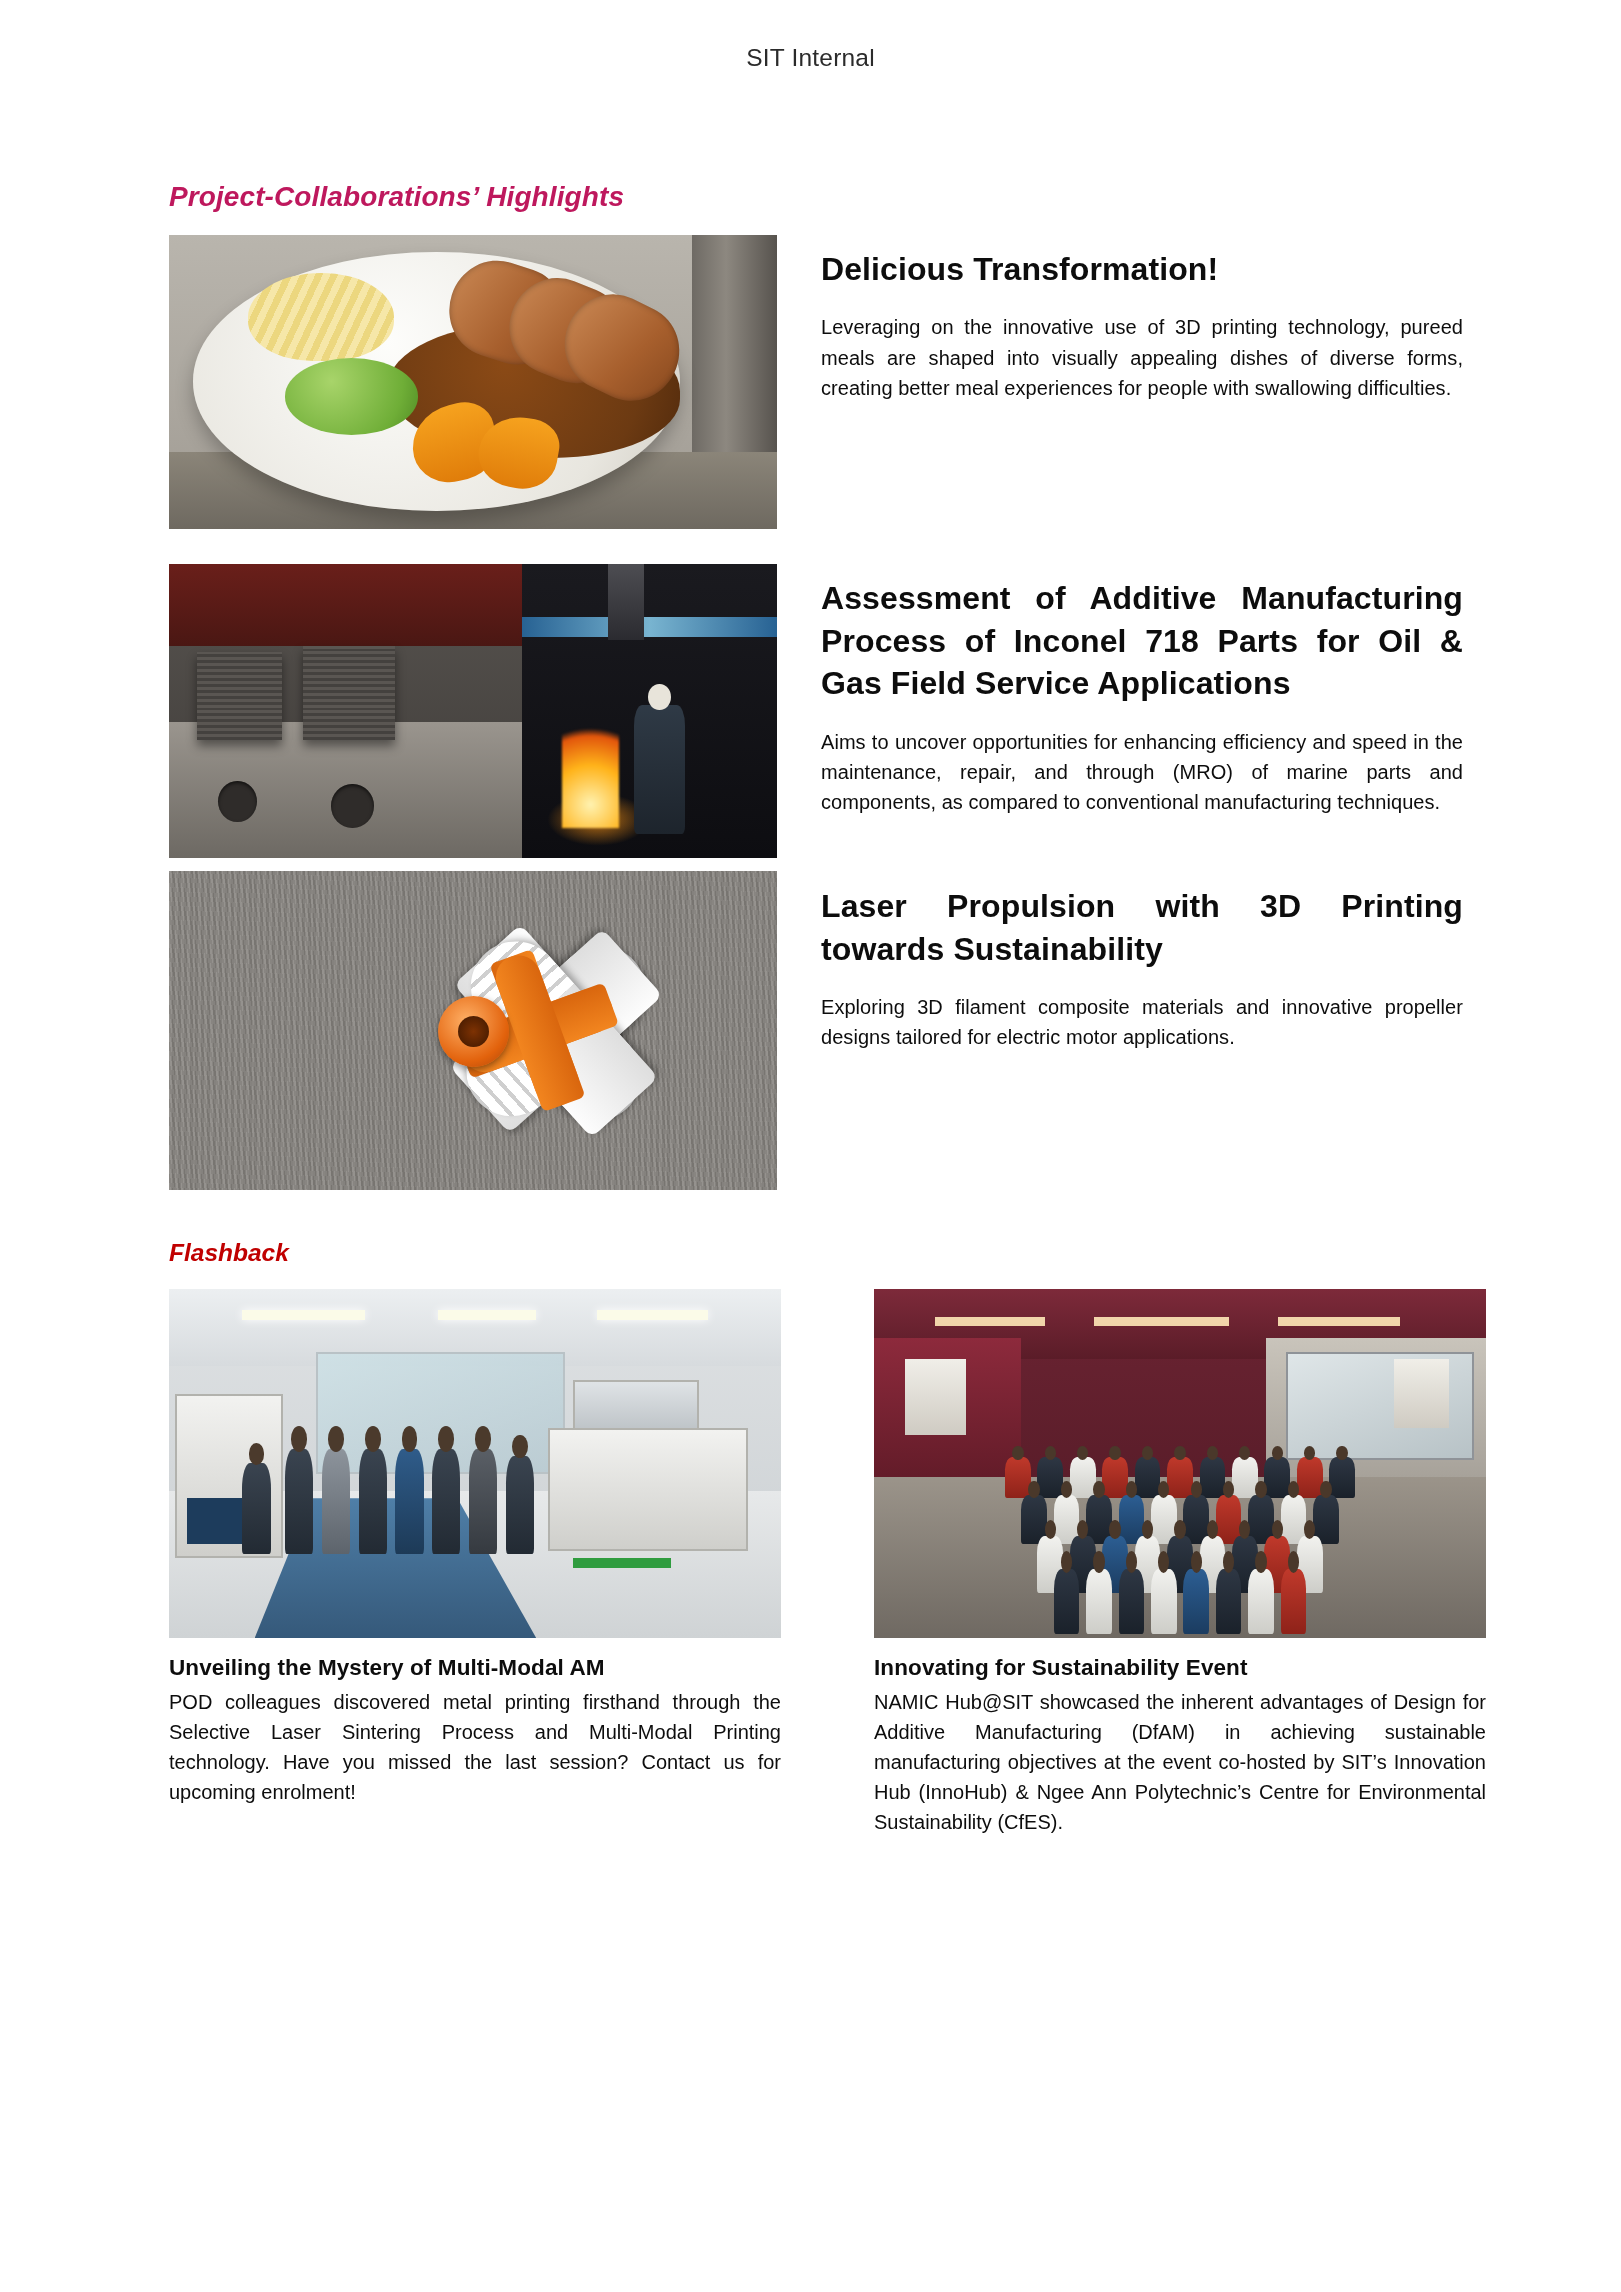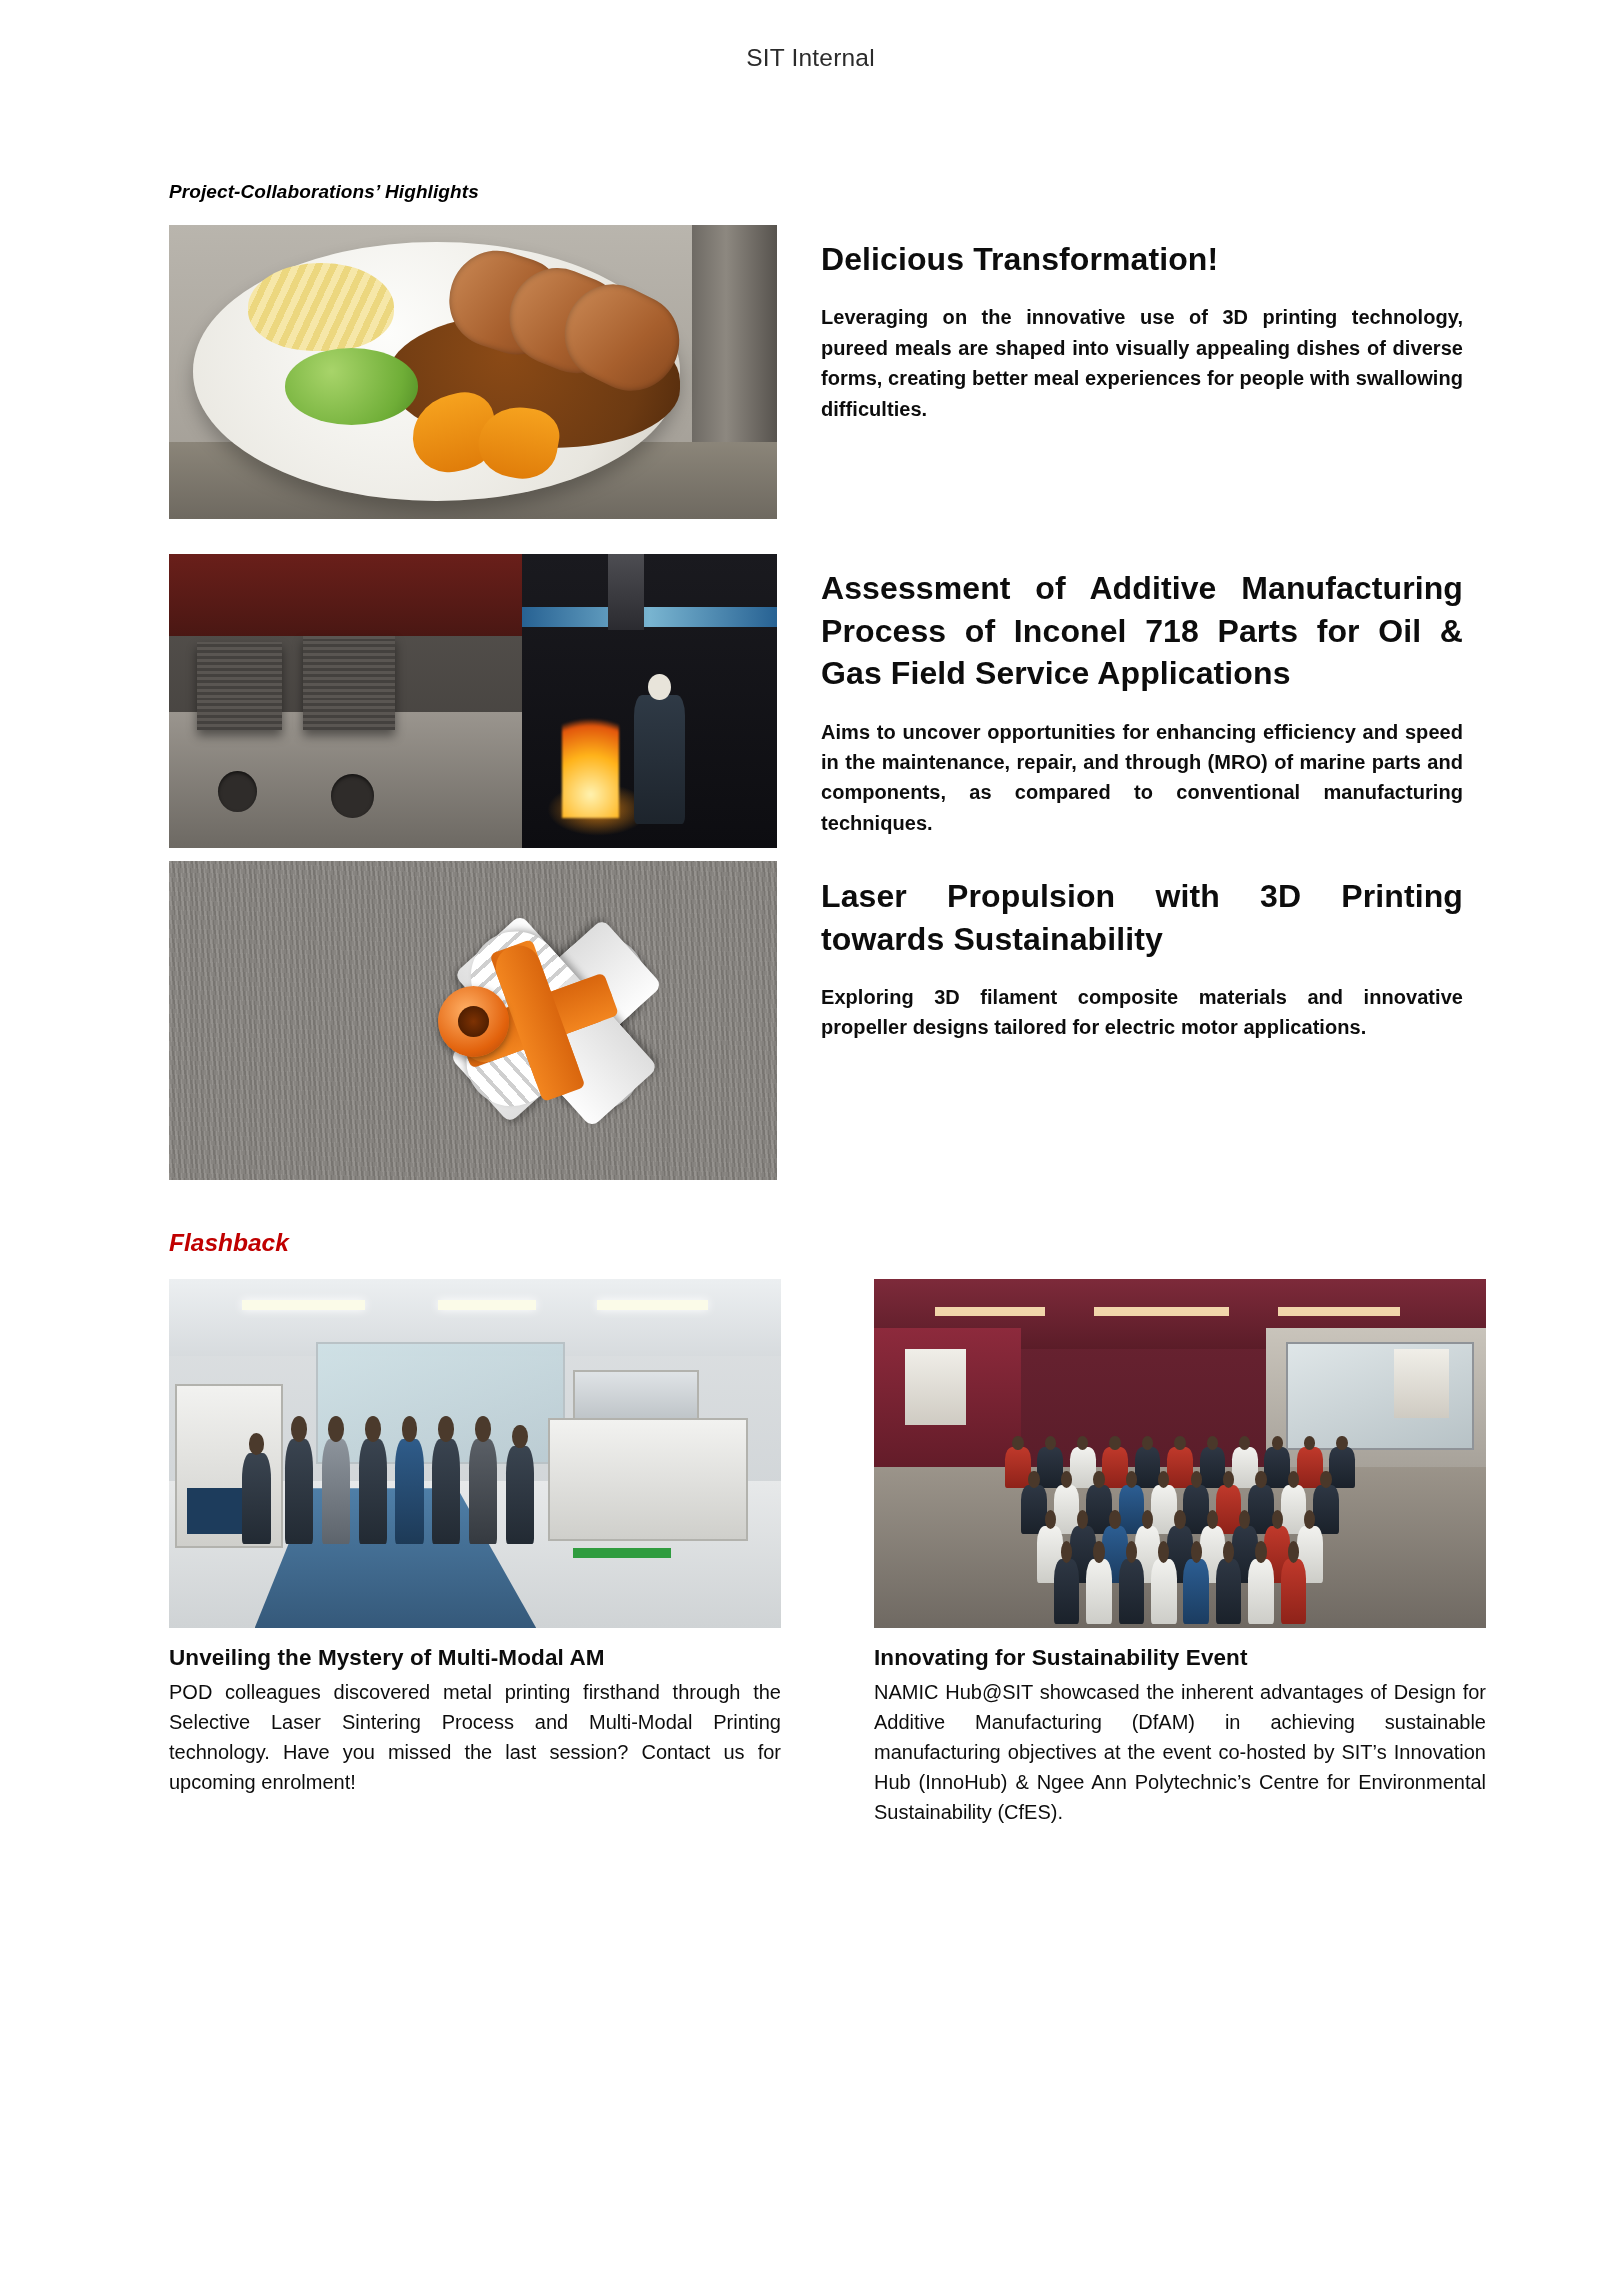--- a/index.html
+++ b/index.html
@@ -33,24 +33,24 @@
   }
 
   .content {
     position: absolute;
     left: 169px;
     top: 181px;
     width: 1294px;
   }
 
   .section-heading {
-    font-size: 19px;
+    font-size: 28px;
     font-weight: bold;
     font-style: italic;
-    color: #000000;
+    color: #be185d;
     letter-spacing: 0.1px;
     margin: 0 0 21.6px 0;
   }
 
   
   .hl-row {
     display: flex;
     align-items: flex-start;
     margin-bottom: 35px;
   }
@@ -77,21 +77,20 @@
   .hl-title.stretch {
     text-align-last: left;
   }
   .hl-body {
     font-size: 20px;
     line-height: 1.52;
     margin-top: 21.6px;
     text-align: justify;
     text-align-last: left;
     letter-spacing: 0.05px;
-    font-weight: bold;
   }
 
   
   .fb-heading {
     font-size: 24.5px;
     font-weight: bold;
     font-style: italic;
     color: #c00000;
     margin: 49px 0 21.6px 0;
   }

